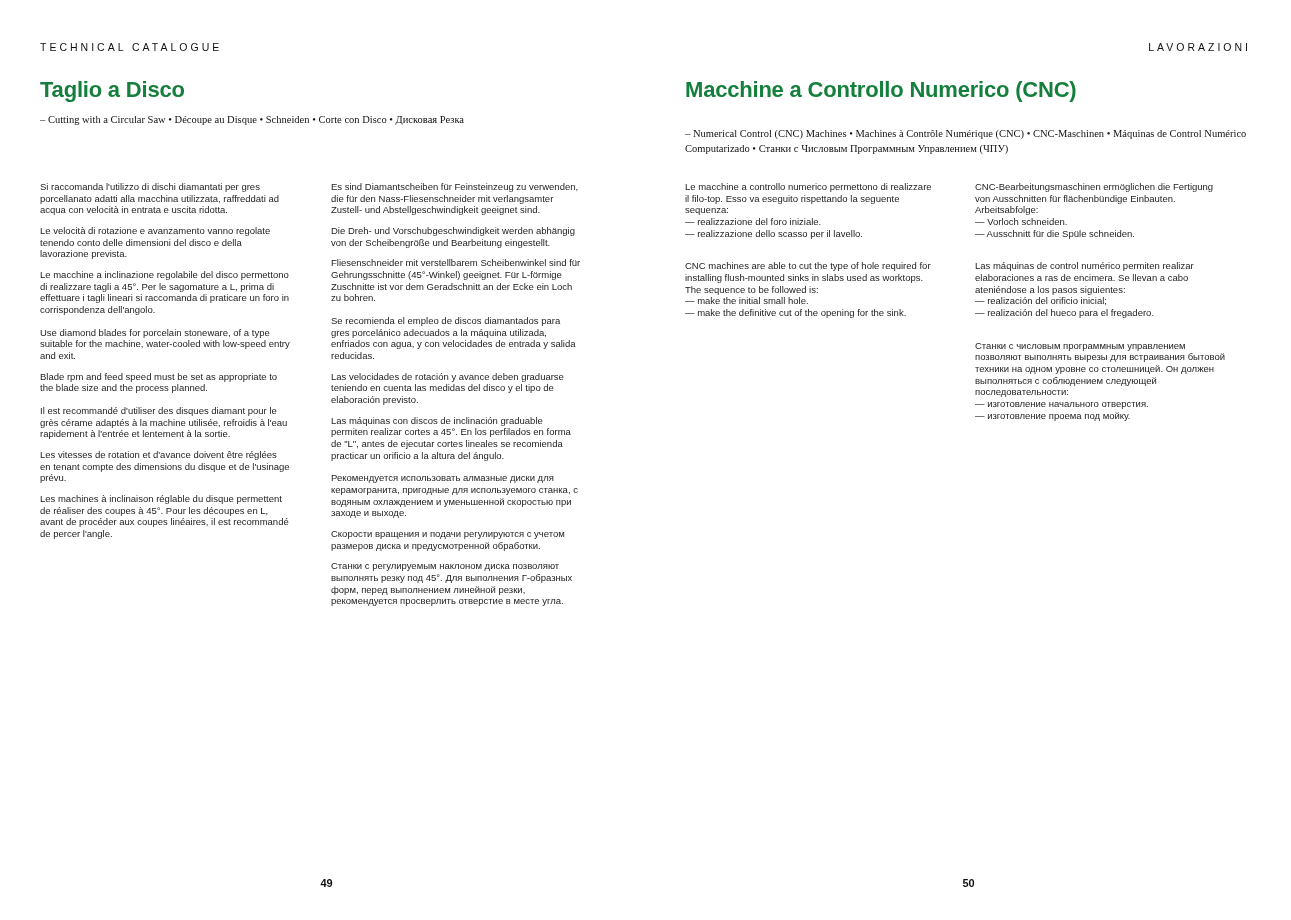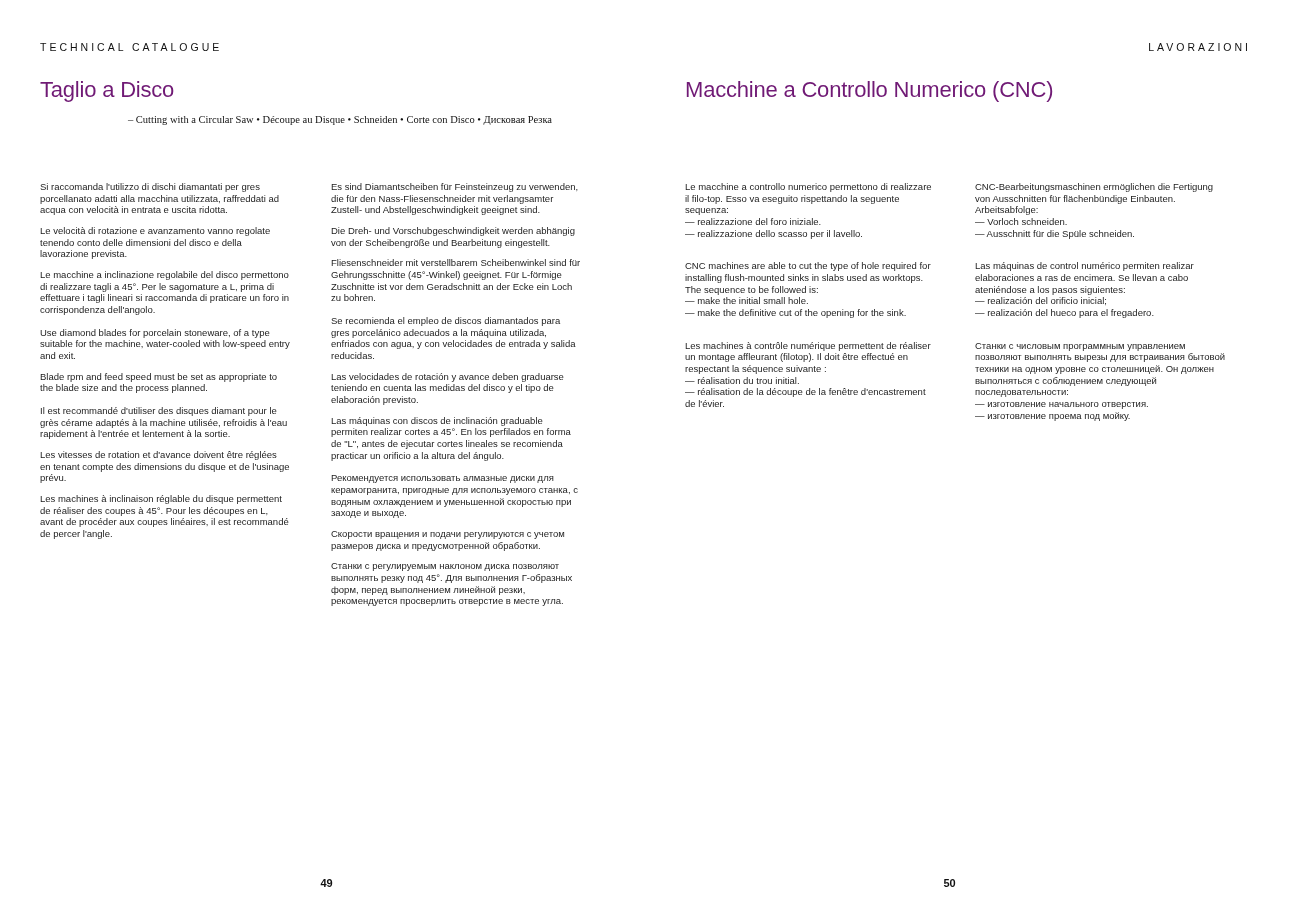--- a/index.html
+++ b/index.html
@@ -19,34 +19,33 @@
   .header-label {
     position: absolute; top: 41px;
     font-size: 10.5px; letter-spacing: 3px;
     color: #111111; white-space: nowrap;
   }
   .header-left { left: 40px; }
   .header-right { right: 40px; }
 
   .page-title {
     position: absolute; top: 77px;
-    font-size: 22px; font-weight: normal;
-    letter-spacing: -0.2px; color: #701a75;
+    font-size: 22px; font-weight: bold;
+    letter-spacing: -0.2px; color: #15803d;
     white-space: nowrap;
     font-family: "Liberation Sans", sans-serif;
   }
   .title-left { left: 40px; }
   .title-right { left: 685px; }
 
   .page-subtitle {
     position: absolute;
     font-family: "Liberation Serif", serif;
     font-size: 10.5px; line-height: 15px;
     color: #111111;
-    text-align: center;
   }
   .subtitle-left { left: 40px; top: 112px; width: 600px; }
   .subtitle-right { left: 685px; top: 126px; width: 565px; }
 
   .col {
     position: absolute; top: 181px; width: 250px;
     font-size: 9.5px; line-height: 1.23; color: #1c1c1c;
   }
   .col p { white-space: pre-line; margin-bottom: 9px; }
   .col p.group-start { margin-top: 11px; }
@@ -55,34 +54,35 @@
   .col-3 { left: 685px; }
   .col-4 { left: 975px; }
   .col-spaced p { margin-bottom: 21px; }
 
   .page-number {
     position: absolute; top: 877px;
     font-size: 11px; font-weight: bold; color: #111111;
     text-align: center;
   }
   .pn-left  { left: 0px;   width: 645px; padding-left: 8px; }
-  .pn-right { left: 627px; width: 645px; }
+  .pn-right { left: 646px; width: 645px; }
 </style>
 </head>
 <body>
 
 <div class="sheet">
 
   <div class="header-label header-left">TECHNICAL CATALOGUE</div>
   <div class="header-label header-right">LAVORAZIONI</div>
 
   <h1 class="page-title title-left">Taglio a Disco</h1>
   <div class="page-subtitle subtitle-left">– Cutting with a Circular Saw • Découpe au Disque • Schneiden • Corte con Disco • Дисковая Резка</div>
 
   <h1 class="page-title title-right">Macchine a Controllo Numerico (CNC)</h1>
+  <div class="page-subtitle subtitle-right">– Numerical Control (CNC) Machines • Machines à Contrôle Numérique (CNC) • CNC-Maschinen • Máquinas de Control Numérico Computarizado • Станки с Числовым Программным Управлением (ЧПУ)</div>
 
   <div class="col col-1">
     <p>Si raccomanda l'utilizzo di dischi diamantati per gres porcellanato adatti alla macchina utilizzata, raffreddati ad acqua con velocità in entrata e uscita ridotta.</p>
     <p>Le velocità di rotazione e avanzamento vanno regolate tenendo conto delle dimensioni del disco e della lavorazione prevista.</p>
     <p>Le macchine a inclinazione regolabile del disco permettono di realizzare tagli a 45°. Per le sagomature a L, prima di effettuare i tagli lineari si raccomanda di praticare un foro in corrispondenza dell'angolo.</p>
     <p class="group-start">Use diamond blades for porcelain stoneware, of a type suitable for the machine, water-cooled with low-speed entry and exit.</p>
     <p>Blade rpm and feed speed must be set as appropriate to the blade size and the process planned.</p>
     <p class="group-start">Il est recommandé d'utiliser des disques diamant pour le grès cérame adaptés à la machine utilisée, refroidis à l'eau rapidement à l'entrée et lentement à la sortie.</p>
     <p>Les vitesses de rotation et d'avance doivent être réglées en tenant compte des dimensions du disque et de l'usinage prévu.</p>
     <p>Les machines à inclinaison réglable du disque permettent de réaliser des coupes à 45°. Pour les découpes en L, avant de procéder aux coupes linéaires, il est recommandé de percer l'angle.</p>
@@ -100,23 +100,20 @@
     <p>Станки с регулируемым наклоном диска позволяют выполнять резку под 45°. Для выполнения Г-образных форм, перед выполнением линейной резки, рекомендуется просверлить отверстие в месте угла.</p>
   </div>
 
   <div class="col col-3 col-spaced">
     <p>Le macchine a controllo numerico permettono di realizzare il filo-top. Esso va eseguito rispettando la seguente sequenza:
 — realizzazione del foro iniziale.
 — realizzazione dello scasso per il lavello.</p>
     <p>CNC machines are able to cut the type of hole required for installing flush-mounted sinks in slabs used as worktops. The sequence to be followed is:
 — make the initial small hole.
 — make the definitive cut of the opening for the sink.</p>
-    <p>Les machines à contrôle numérique permettent de réaliser un montage affleurant (filotop). Il doit être effectué en respectant la séquence suivante :
-— réalisation du trou initial.
-— réalisation de la découpe de la fenêtre d'encastrement de l'évier.</p>
   </div>
 
   <div class="col col-4 col-spaced">
     <p>CNC-Bearbeitungsmaschinen ermöglichen die Fertigung von Ausschnitten für flächenbündige Einbauten. Arbeitsabfolge:
 — Vorloch schneiden.
 — Ausschnitt für die Spüle schneiden.</p>
     <p>Las máquinas de control numérico permiten realizar elaboraciones a ras de encimera. Se llevan a cabo ateniéndose a los pasos siguientes:
 — realización del orificio inicial;
 — realización del hueco para el fregadero.</p>
     <p>Станки с числовым программным управлением позволяют выполнять вырезы для встраивания бытовой техники на одном уровне со столешницей. Он должен выполняться с соблюдением следующей последовательности:

